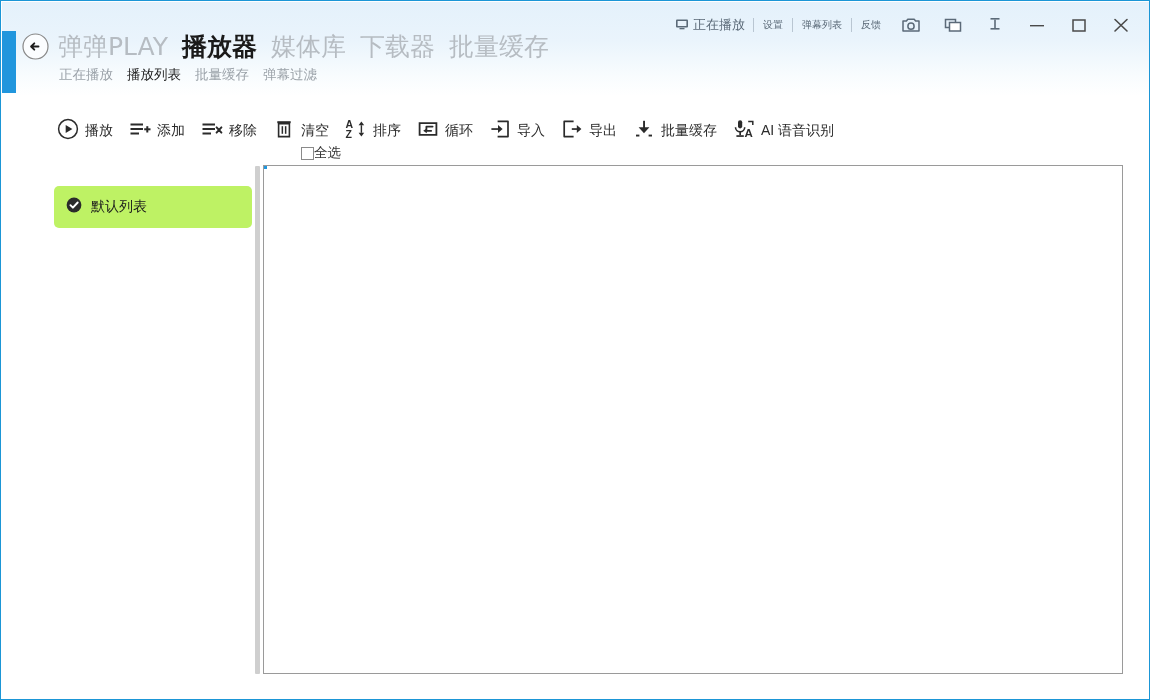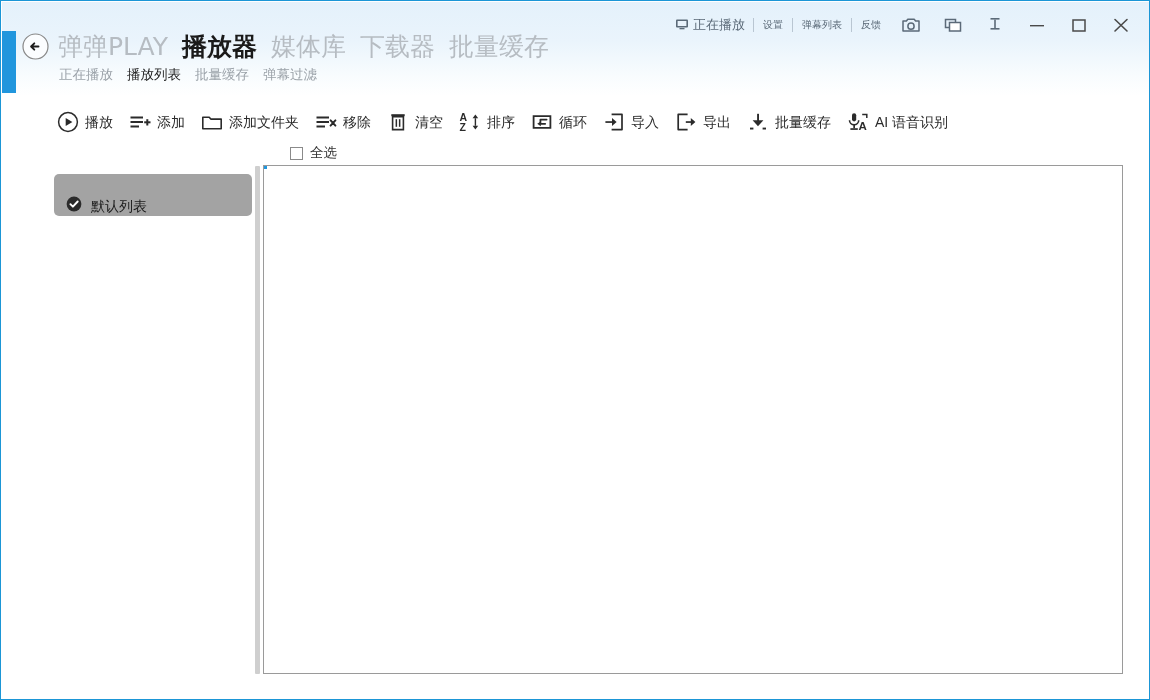--- a/index.html
+++ b/index.html
@@ -65,43 +65,43 @@
   }
   .win-icon{
     width:42px;height:30px;display:flex;align-items:center;justify-content:center;
   }
   
   .toolbar{
     position:absolute;left:0;top:103px;height:36px;
     display:flex;align-items:center;white-space:nowrap;
   }
   .tb-item{
-    display:flex;align-items:center;gap:6px;height:36px;
+    display:flex;align-items:flex-end;gap:6px;height:36px;
     padding:0 8px;
   }
   .tb-item:first-child{padding-left:56px;}
   .tb-label{font-size:14px;color:#2b2b2b;line-height:20px;}
   .tb-ico{width:22px;height:22px;display:block;}
   
   .selectall{
-    position:absolute;left:269px;top:143px;
-    display:flex;align-items:center;gap:7px;padding-left:20px;
+    position:absolute;left:280px;top:143px;
+    display:flex;align-items:center;padding-left:20px;
   }
   .cbox{
     width:13px;height:13px;box-sizing:border-box;
     border:1px solid #8a8a8a;background:#fff;
   }
   .selectall-label{font-size:13.5px;color:#333;}
   .sidebar{
     position:absolute;left:48px;top:165px;width:206px;height:508px;
   }
   .list-item{
-    position:absolute;left:5px;top:8px;width:198px;height:42px;
-    background:#a3a3a3;border-radius:5px;
-    display:flex;align-items:flex-end;gap:9px;padding-left:12px;
+    position:absolute;left:5px;top:20px;width:198px;height:42px;
+    background:#bef264;border-radius:5px;
+    display:flex;align-items:center;gap:9px;padding-left:12px;
     box-sizing:border-box;
   }
   .list-item-label{font-size:14px;color:#1c1c1c;}
   .splitter{
     position:absolute;left:254px;top:165px;width:5px;height:508px;
     background:#cfcfcf;border-radius:1px;
   }
   .content-box{
     position:absolute;left:262px;top:164px;width:860px;height:509px;
     box-sizing:border-box;
@@ -225,28 +225,20 @@
           <rect x="1.5" y="5.5" width="12.5" height="2" fill="#2b2b2b"></rect>
           <rect x="1.5" y="10" width="12.5" height="2" fill="#2b2b2b"></rect>
           <rect x="1.5" y="14.5" width="8.5" height="2" fill="#2b2b2b"></rect>
           <rect x="15.2" y="10.3" width="6.3" height="2" fill="#2b2b2b"></rect>
           <rect x="17.3" y="8.2" width="2" height="6.3" fill="#2b2b2b"></rect>
         </svg>
       </span>
       <span class="tb-label">添加</span>
     </div>
 
-    <div class="tb-item">
-      <span class="tb-ico">
-        <svg width="22" height="22" viewBox="0 0 22 22">
-          <path d="M1.8 6.2 h6.4 l1.6 1.9 h10.4 v9.6 h-18.4 Z" fill="none" stroke="#2b2b2b" stroke-width="1.6" stroke-linejoin="round"></path>
-        </svg>
-      </span>
-      <span class="tb-label">添加文件夹</span>
-    </div>
 
     <div class="tb-item">
       <span class="tb-ico">
         <svg width="22" height="22" viewBox="0 0 22 22">
           <rect x="1.5" y="5.5" width="12.5" height="2" fill="#2b2b2b"></rect>
           <rect x="1.5" y="10" width="12.5" height="2" fill="#2b2b2b"></rect>
           <rect x="1.5" y="14.5" width="8.5" height="2" fill="#2b2b2b"></rect>
           <path d="M15.6 9.4 L20.4 14.6 M20.4 9.4 L15.6 14.6" stroke="#2b2b2b" stroke-width="2" stroke-linecap="round"></path>
         </svg>
       </span>

